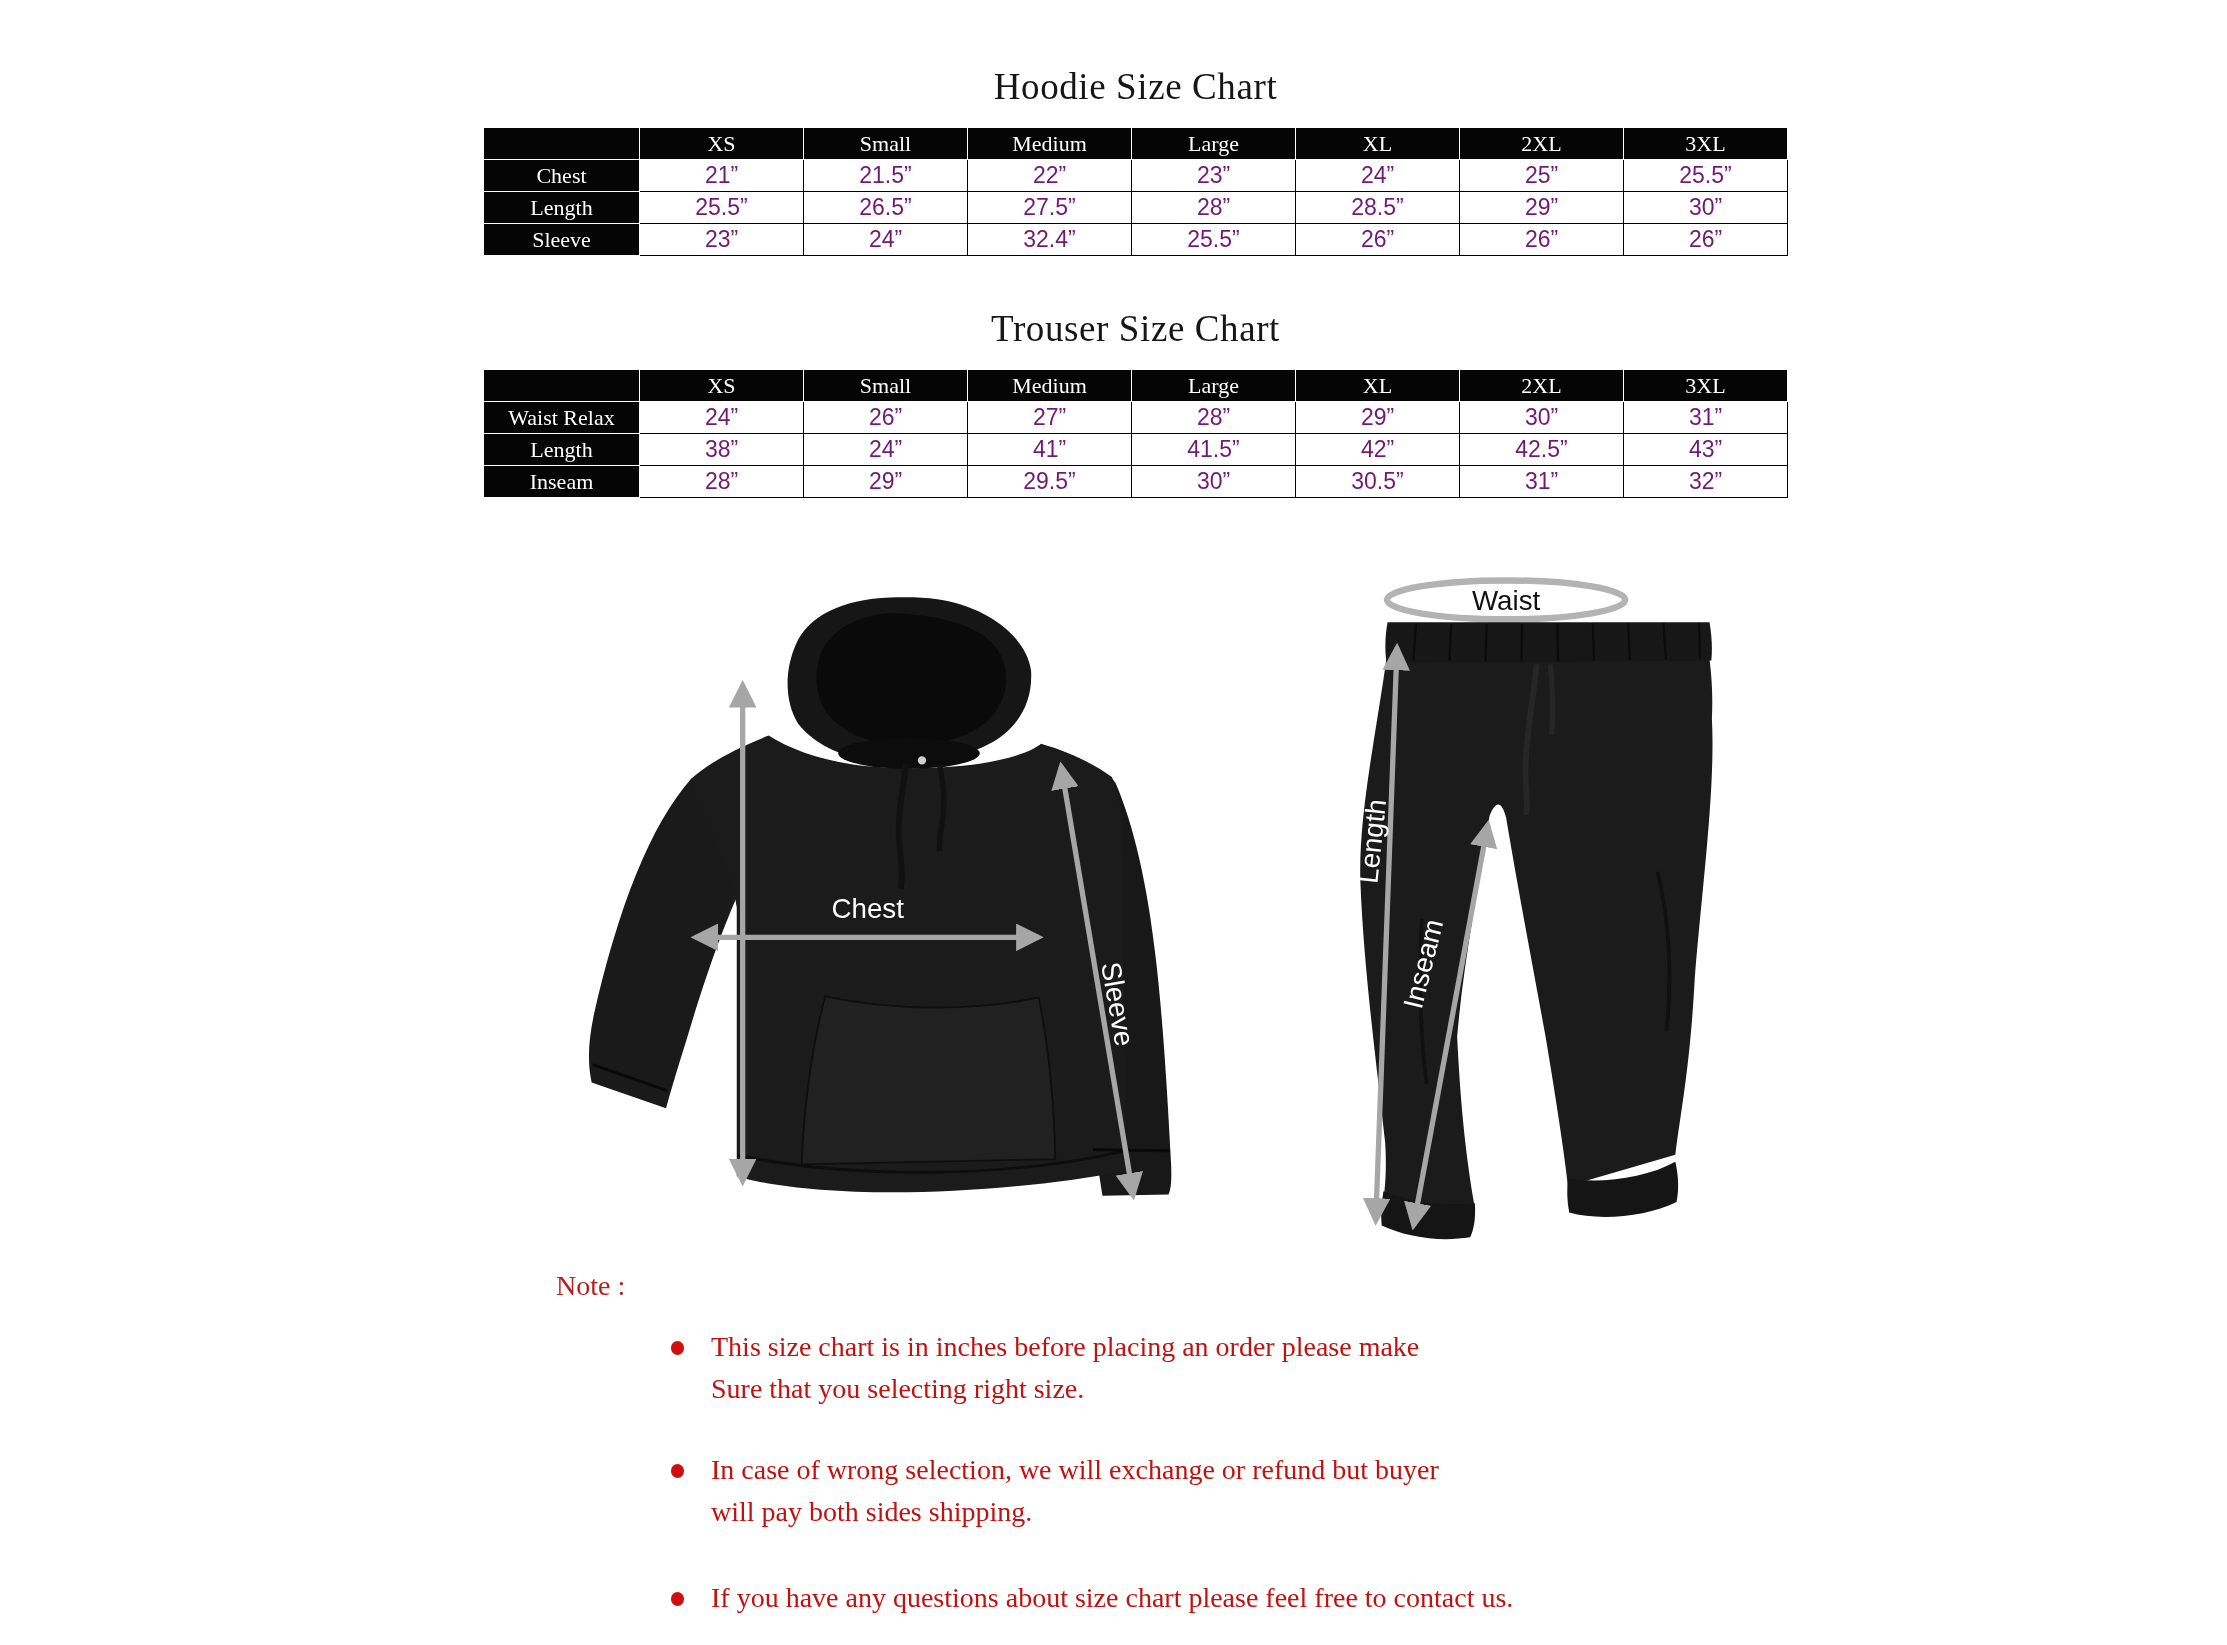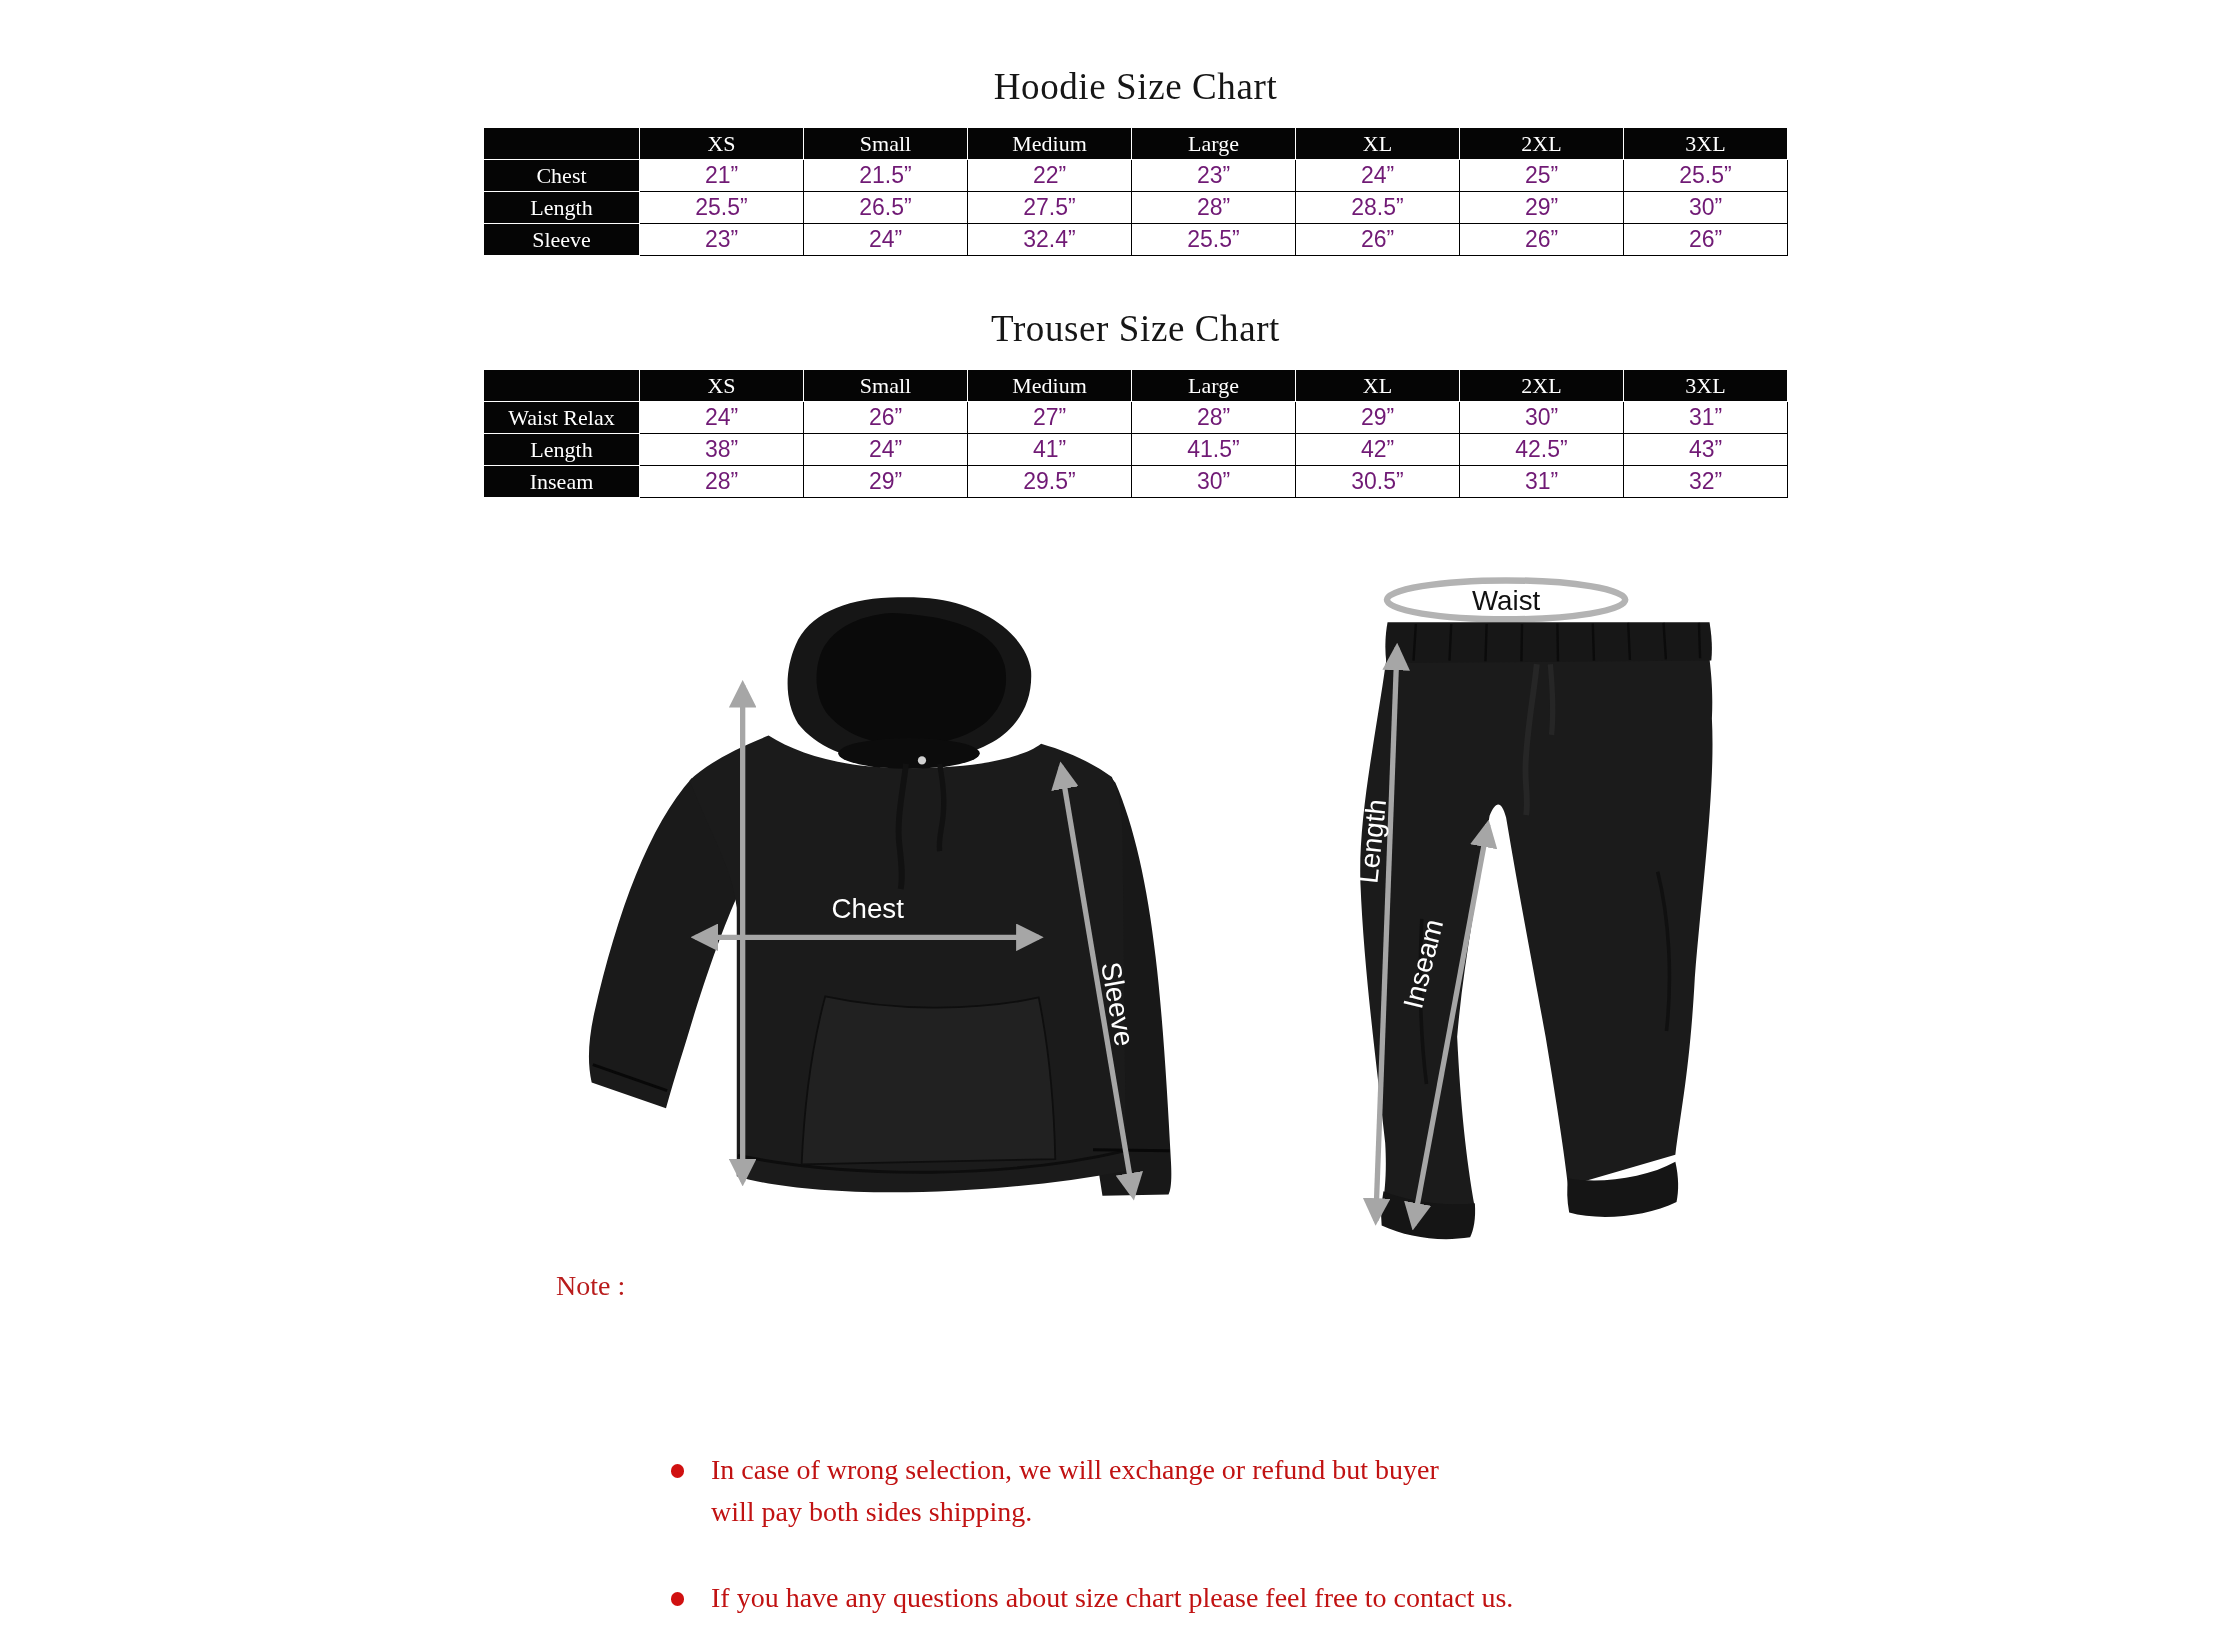--- a/index.html
+++ b/index.html
@@ -237,20 +237,27 @@
       <line x1="78" y1="140" x2="42" y2="1112" stroke="#a6a6a6" stroke-width="9" marker-start="url(#arrowhead)" marker-end="url(#arrowhead)"></line>
       <line x1="232" y1="440" x2="106" y2="1120" stroke="#a6a6a6" stroke-width="9" marker-start="url(#arrowhead)" marker-end="url(#arrowhead)"></line>
 
       <text class="measure-label" transform="translate(52,470) rotate(-84)" text-anchor="middle">Length</text>
       <text class="measure-label" transform="translate(138,680) rotate(-76)" text-anchor="middle">Inseam</text>
     </svg>
   </div>
 
   <div class="note-heading">Note :</div>
 
+  <div class="note-bullet" id="bullet-0">
+    <span class="bullet-dot"></span>
+    <div class="bullet-lines">
+      <div class="bullet-line">This size chart is in inches before placing an order please make</div>
+      <div class="bullet-line">Sure that you selecting right size.</div>
+    </div>
+  </div>
 
   <div class="note-bullet" id="bullet-1">
     <span class="bullet-dot"></span>
     <div class="bullet-lines">
       <div class="bullet-line">In case of wrong selection, we will exchange or refund but buyer</div>
       <div class="bullet-line">will pay both sides shipping.</div>
     </div>
   </div>
 
   <div class="note-bullet" id="bullet-2">

